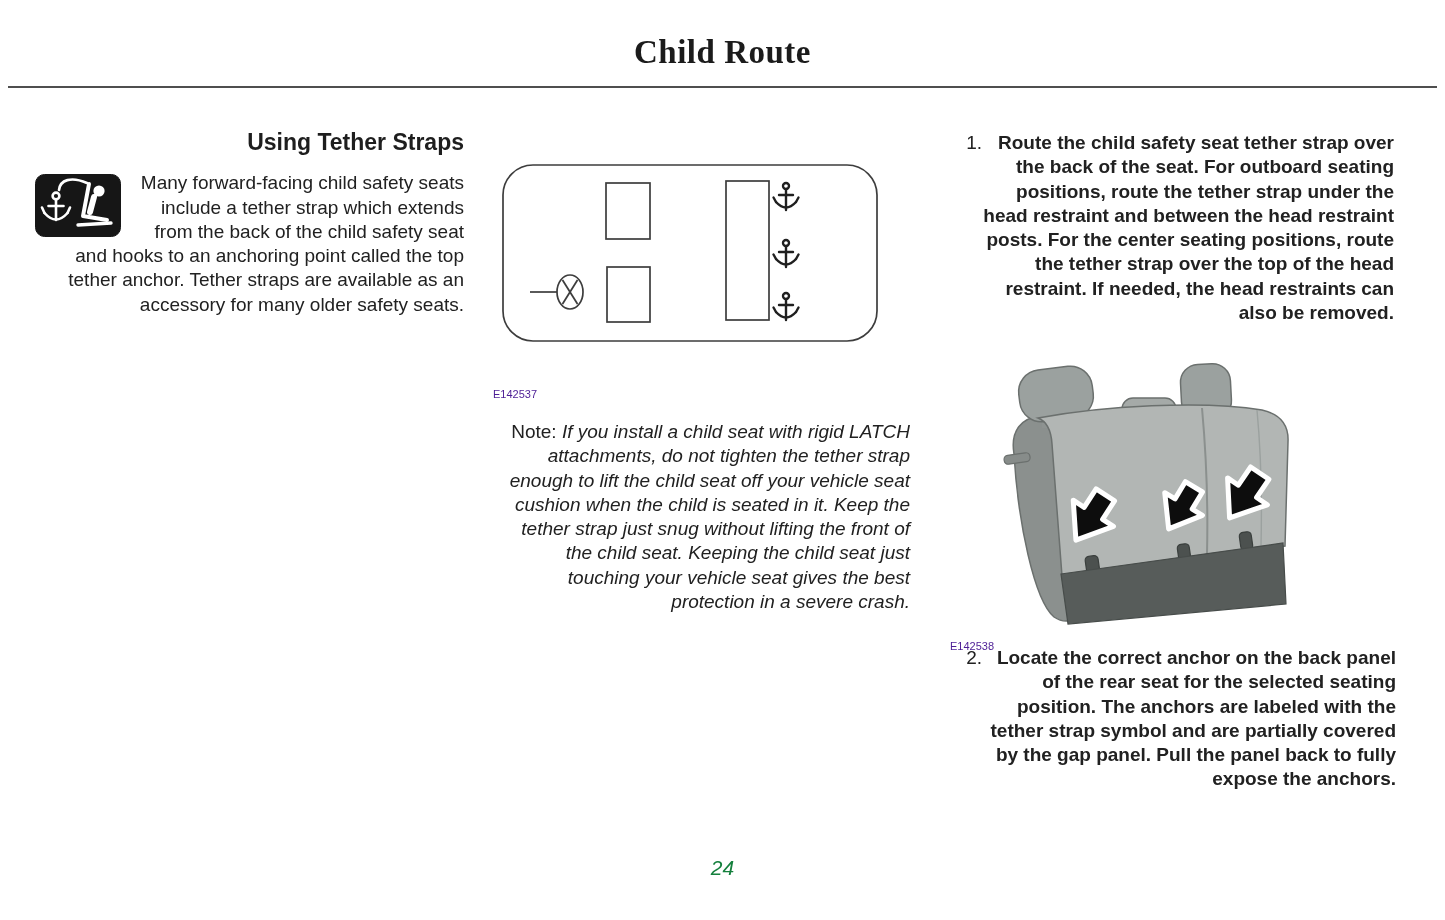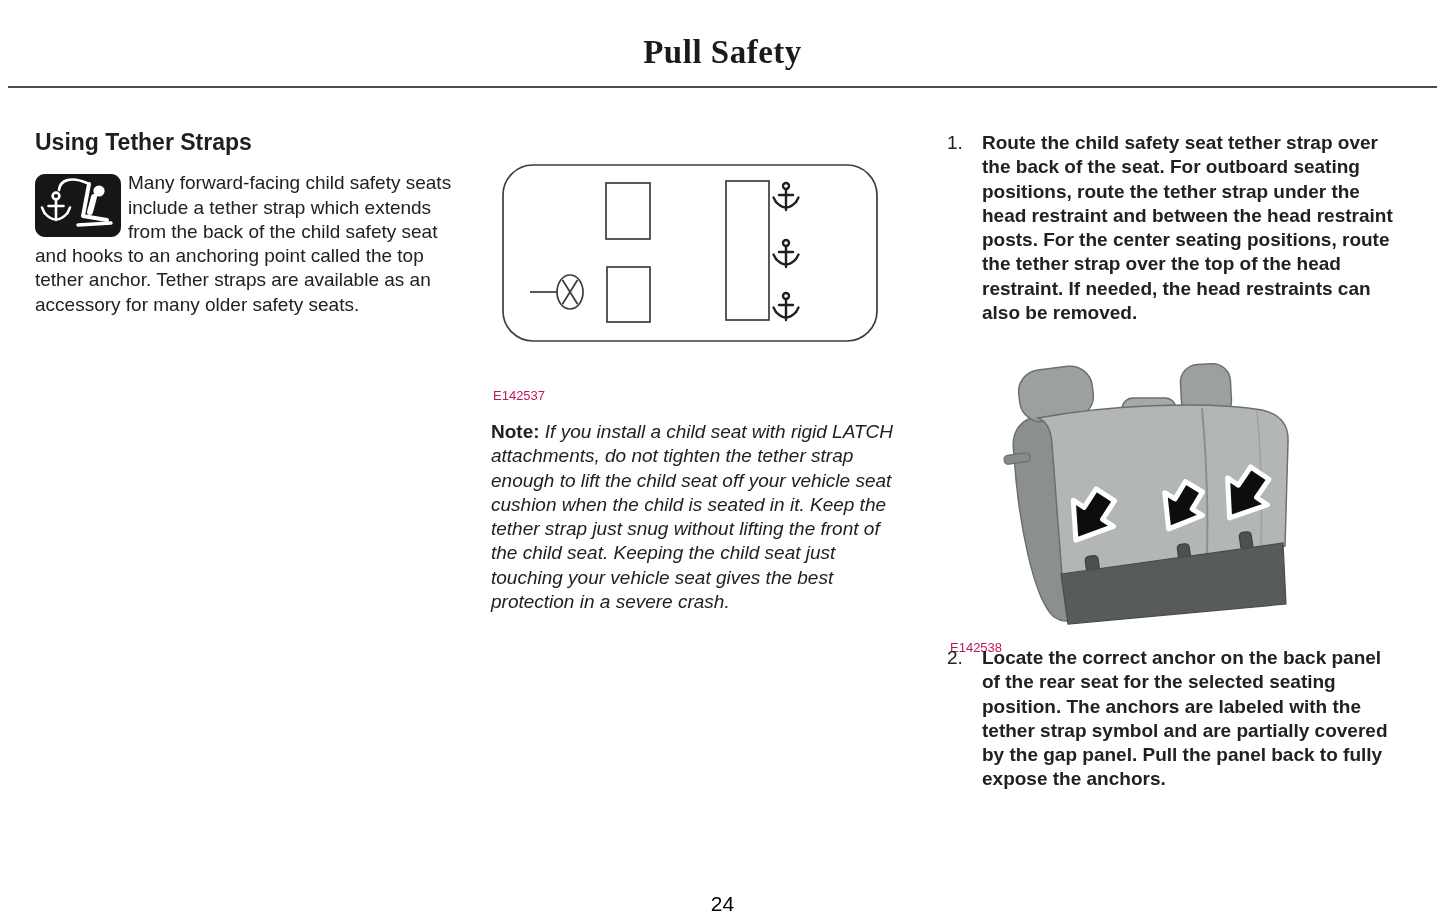--- a/index.html
+++ b/index.html
@@ -9,52 +9,52 @@
     font-family:"Liberation Sans", sans-serif; color:#212121; overflow:hidden;
   }
   .page-title {
     position:absolute; top:34px; left:0; width:100%; text-align:center;
     font-family:"Liberation Serif", serif; font-weight:bold; font-size:33px; color:#1b1b1b;
     letter-spacing:0.5px;
   }
   .title-rule {
     position:absolute; top:86px; left:8px; width:1429px; height:2px; background:#4f4f4f;
   }
-  .body-text { font-size:19px; line-height:24.3px; color:#212121; }
+  .body-text { font-size:19px; line-height:24.3px; color:#212121;text-align:right; }
   .col-left { position:absolute; left:35px; top:130px; width:429px; }
   .col-left h2 { font-size:23px; font-weight:bold; color:#1e1e1e; margin:0 0 17px 0; }
   .col-left p { margin:12px 0 13px 0; }
   .icon-box {
     float:left; width:86px; height:63px; margin:3px 7px 6px 0;
   }
   .fig1 { position:absolute; left:500px; top:162px; }
-  .fig-label { position:absolute; font-size:13px; color:#be185d; }
+  .fig-label { position:absolute; font-size:11px; color:#4c1d95; }
   .fig1-label { left:493px; top:388px; }
   .col-mid { position:absolute; left:491px; top:420px; width:419px; }
   .col-mid p { margin:0 0 12px 0; }
-  .note b { font-style:normal; font-weight:bold; }
+  .note b { font-style:normal; font-weight:normal; }
   .note i { font-style:italic; }
   .step { position:absolute; display:flex; }
   .step .num { width:35px; flex:0 0 35px; }
   .step .step-text { flex:1;font-weight:bold; }
   .step1 { left:947px; top:131px; width:447px; }
   .step2 { left:947px; top:646px; width:449px; }
   .fig2 { position:absolute; left:1002px; top:362px; }
   .fig2-label { left:950px; top:640px; }
   .page-number {
-    position:absolute; top:892px; left:0; width:100%; text-align:center;
-    font-size:21px; color:#000000;
+    position:absolute; top:856px; left:0; width:100%; text-align:center;
+    font-size:21px; color:#15803d;font-style:italic;
   }
 </style>
 </head>
 <body>
 
 <div class="page">
 
-  <div class="page-title">Pull Safety</div>
+  <div class="page-title">Child Route</div>
   <div class="title-rule"></div>
 
   <div class="col-left body-text">
     <h2>Using Tether Straps</h2>
     <p>
       <span class="icon-box">
         <svg width="86" height="63" viewBox="0 0 86 63" xmlns="http://www.w3.org/2000/svg">
           <rect x="0.5" y="0.5" width="85" height="62" rx="9" fill="#161616" stroke="#161616"></rect>
 
           <g stroke="#ffffff" stroke-width="2.6" fill="none" stroke-linecap="round">

